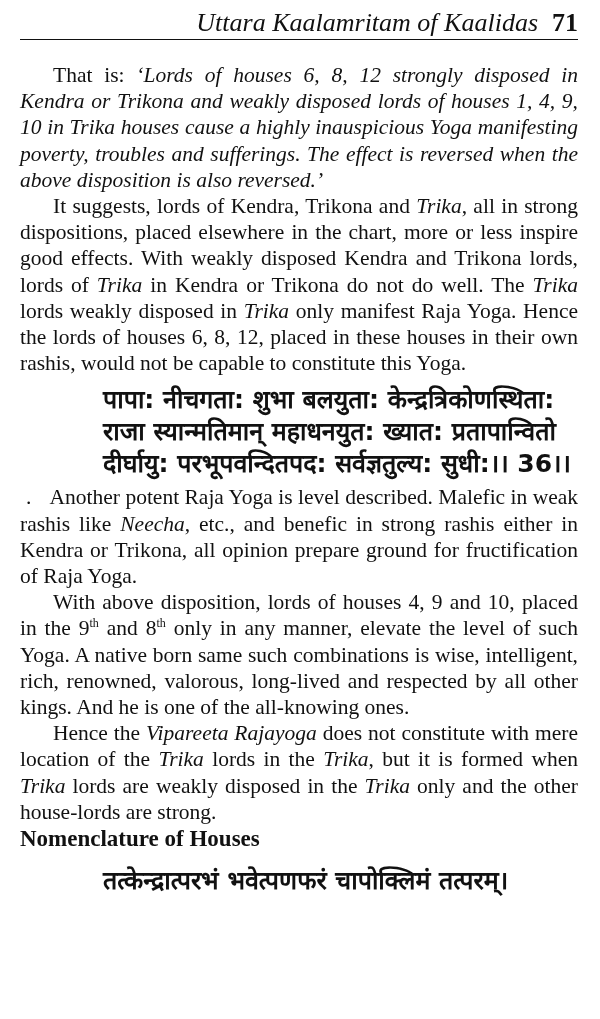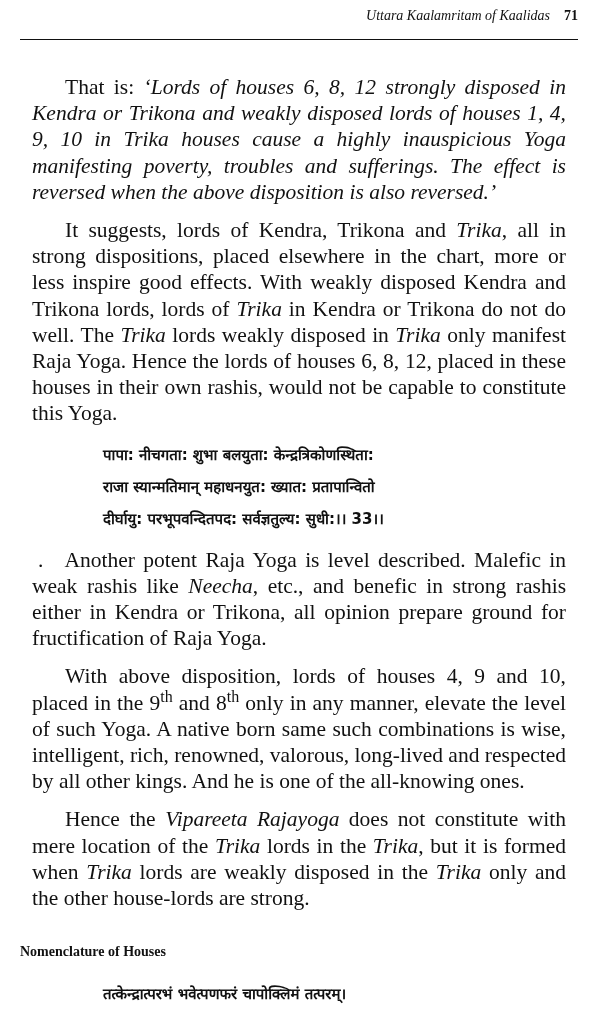--- a/index.html
+++ b/index.html
@@ -1,31 +1,31 @@
 <!DOCTYPE html>
 <html><head>
 <meta charset="utf-8">
 <style>
   html, body { margin:0; padding:0; background:#ffffff; }
   body { width:600px; height:1019px; overflow:hidden; position:relative; color:#111; font-family:"Liberation Serif", serif; }
   .page { position:absolute; left:20px; top:0; width:558px; }
-  .running-head { position:absolute; top:8px; right:0; font-size:14px; white-space:nowrap; }
+  .running-head { position:absolute; top:8px; right:0; font-size:26px; white-space:nowrap; }
   .running-head .title { font-style:italic; }
   .running-head .pno { font-weight:bold; margin-left:14px; }
   .rule { position:absolute; top:39px; left:0; width:558px; height:0; border-top:1.5px solid #111; }
   .body { position:absolute; top:62px; left:0; width:558px; font-size:21.5px; line-height:26.2px; }
-  p { margin:12px; text-align:justify; }
+  p { margin:0; text-align:justify; }
   p.ind { text-indent:33px; }
   .i { font-style:italic; }
-  .shloka { font-family:"DejaVu Sans", sans-serif; font-weight:bold; font-size:15px; line-height:32px; margin:8px 0 4px 0; }
+  .shloka { font-family:"DejaVu Sans", sans-serif; font-weight:bold; font-size:25px; line-height:32px; margin:8px 0 4px 0; }
   .shloka .ln { display:block; white-space:nowrap; }
   .s1 { padding-left:83px; }
   .s2 { padding-left:83px; margin-top:12px; }
-  h3 { font-family:"Liberation Serif", serif; font-size:14px; font-weight:bold; margin:27px 0 2px 0; line-height:28px; }
-  sup { font-size:16px; line-height:0; }
+  h3 { font-family:"Liberation Serif", serif; font-size:23px; font-weight:bold; margin:0 0 2px 0; line-height:28px; }
+  sup { font-size:12px; line-height:0; }
 </style>
 </head>
 <body>
 
 <div class="page">
 
   <div class="running-head">
     <span class="title">Uttara Kaalamritam of Kaalidas</span><span class="pno">71</span>
   </div>
   <div class="rule"></div>
@@ -33,21 +33,21 @@
   <div class="body">
 
     <p class="ind"><span>That is: </span><span class="i">‘Lords of houses 6, 8, 12 strongly disposed in Kendra or Trikona and weakly disposed lords of houses 1, 4, 9, 10 in Trika houses cause a highly inauspicious Yoga manifesting poverty, troubles and sufferings. The effect is reversed when the above disposition is also reversed.’</span></p>
 
     <p class="ind"><span>It suggests, lords of Kendra, Trikona and </span><span class="i">Trika</span><span>, all in strong dispositions, placed elsewhere in the chart, more or less inspire good effects. With weakly disposed Kendra and Trikona lords, lords of </span><span class="i">Trika</span><span> in Kendra or Trikona do not do well. The </span><span class="i">Trika</span><span> lords weakly disposed in </span><span class="i">Trika</span><span> only manifest Raja Yoga. Hence the lords of houses 6, 8, 12, placed in these houses in their own rashis, would not be capable to constitute this Yoga.</span></p>
 
 
     <div class="shloka s1">
       <span class="ln">पापा: नीचगता: शुभा बलयुता: केन्द्रत्रिकोणस्थिता:</span>
       <span class="ln">राजा स्यान्मतिमान् महाधनयुत: ख्यात: प्रतापान्वितो</span>
-      <span class="ln">दीर्घायु: परभूपवन्दितपद: सर्वज्ञतुल्य: सुधी:।। 33।।</span>
+      <span class="ln">दीर्घायु: परभूपवन्दितपद: सर्वज्ञतुल्य: सुधी:।। 36।।</span>
     </div>
 
     <p class="ind" style="text-indent:6px;"><span style="margin-right:14px;">.</span><span> Another potent Raja Yoga is level described. Malefic in weak rashis like </span><span class="i">Neecha</span><span>, etc., and benefic in strong rashis either in Kendra or Trikona, all opinion prepare ground for fructification of Raja Yoga.</span></p>
 
     <p class="ind"><span>With above disposition, lords of houses 4, 9 and 10, placed in the 9</span><sup>th</sup><span> and 8</span><sup>th</sup><span> only in any manner, elevate the level of such Yoga. A native born same such combinations is wise, intelligent, rich, renowned, valorous, long-lived and respected by all other kings. And he is one of the all-knowing ones.</span></p>
 
     <p class="ind"><span>Hence the </span><span class="i">Vipareeta Rajayoga</span><span> does not constitute with mere location of the </span><span class="i">Trika</span><span> lords in the </span><span class="i">Trika</span><span>, but it is formed when </span><span class="i">Trika</span><span> lords are weakly disposed in the </span><span class="i">Trika</span><span> only and the other house-lords are strong.</span></p>
 
     <h3>Nomenclature of Houses</h3>
 

